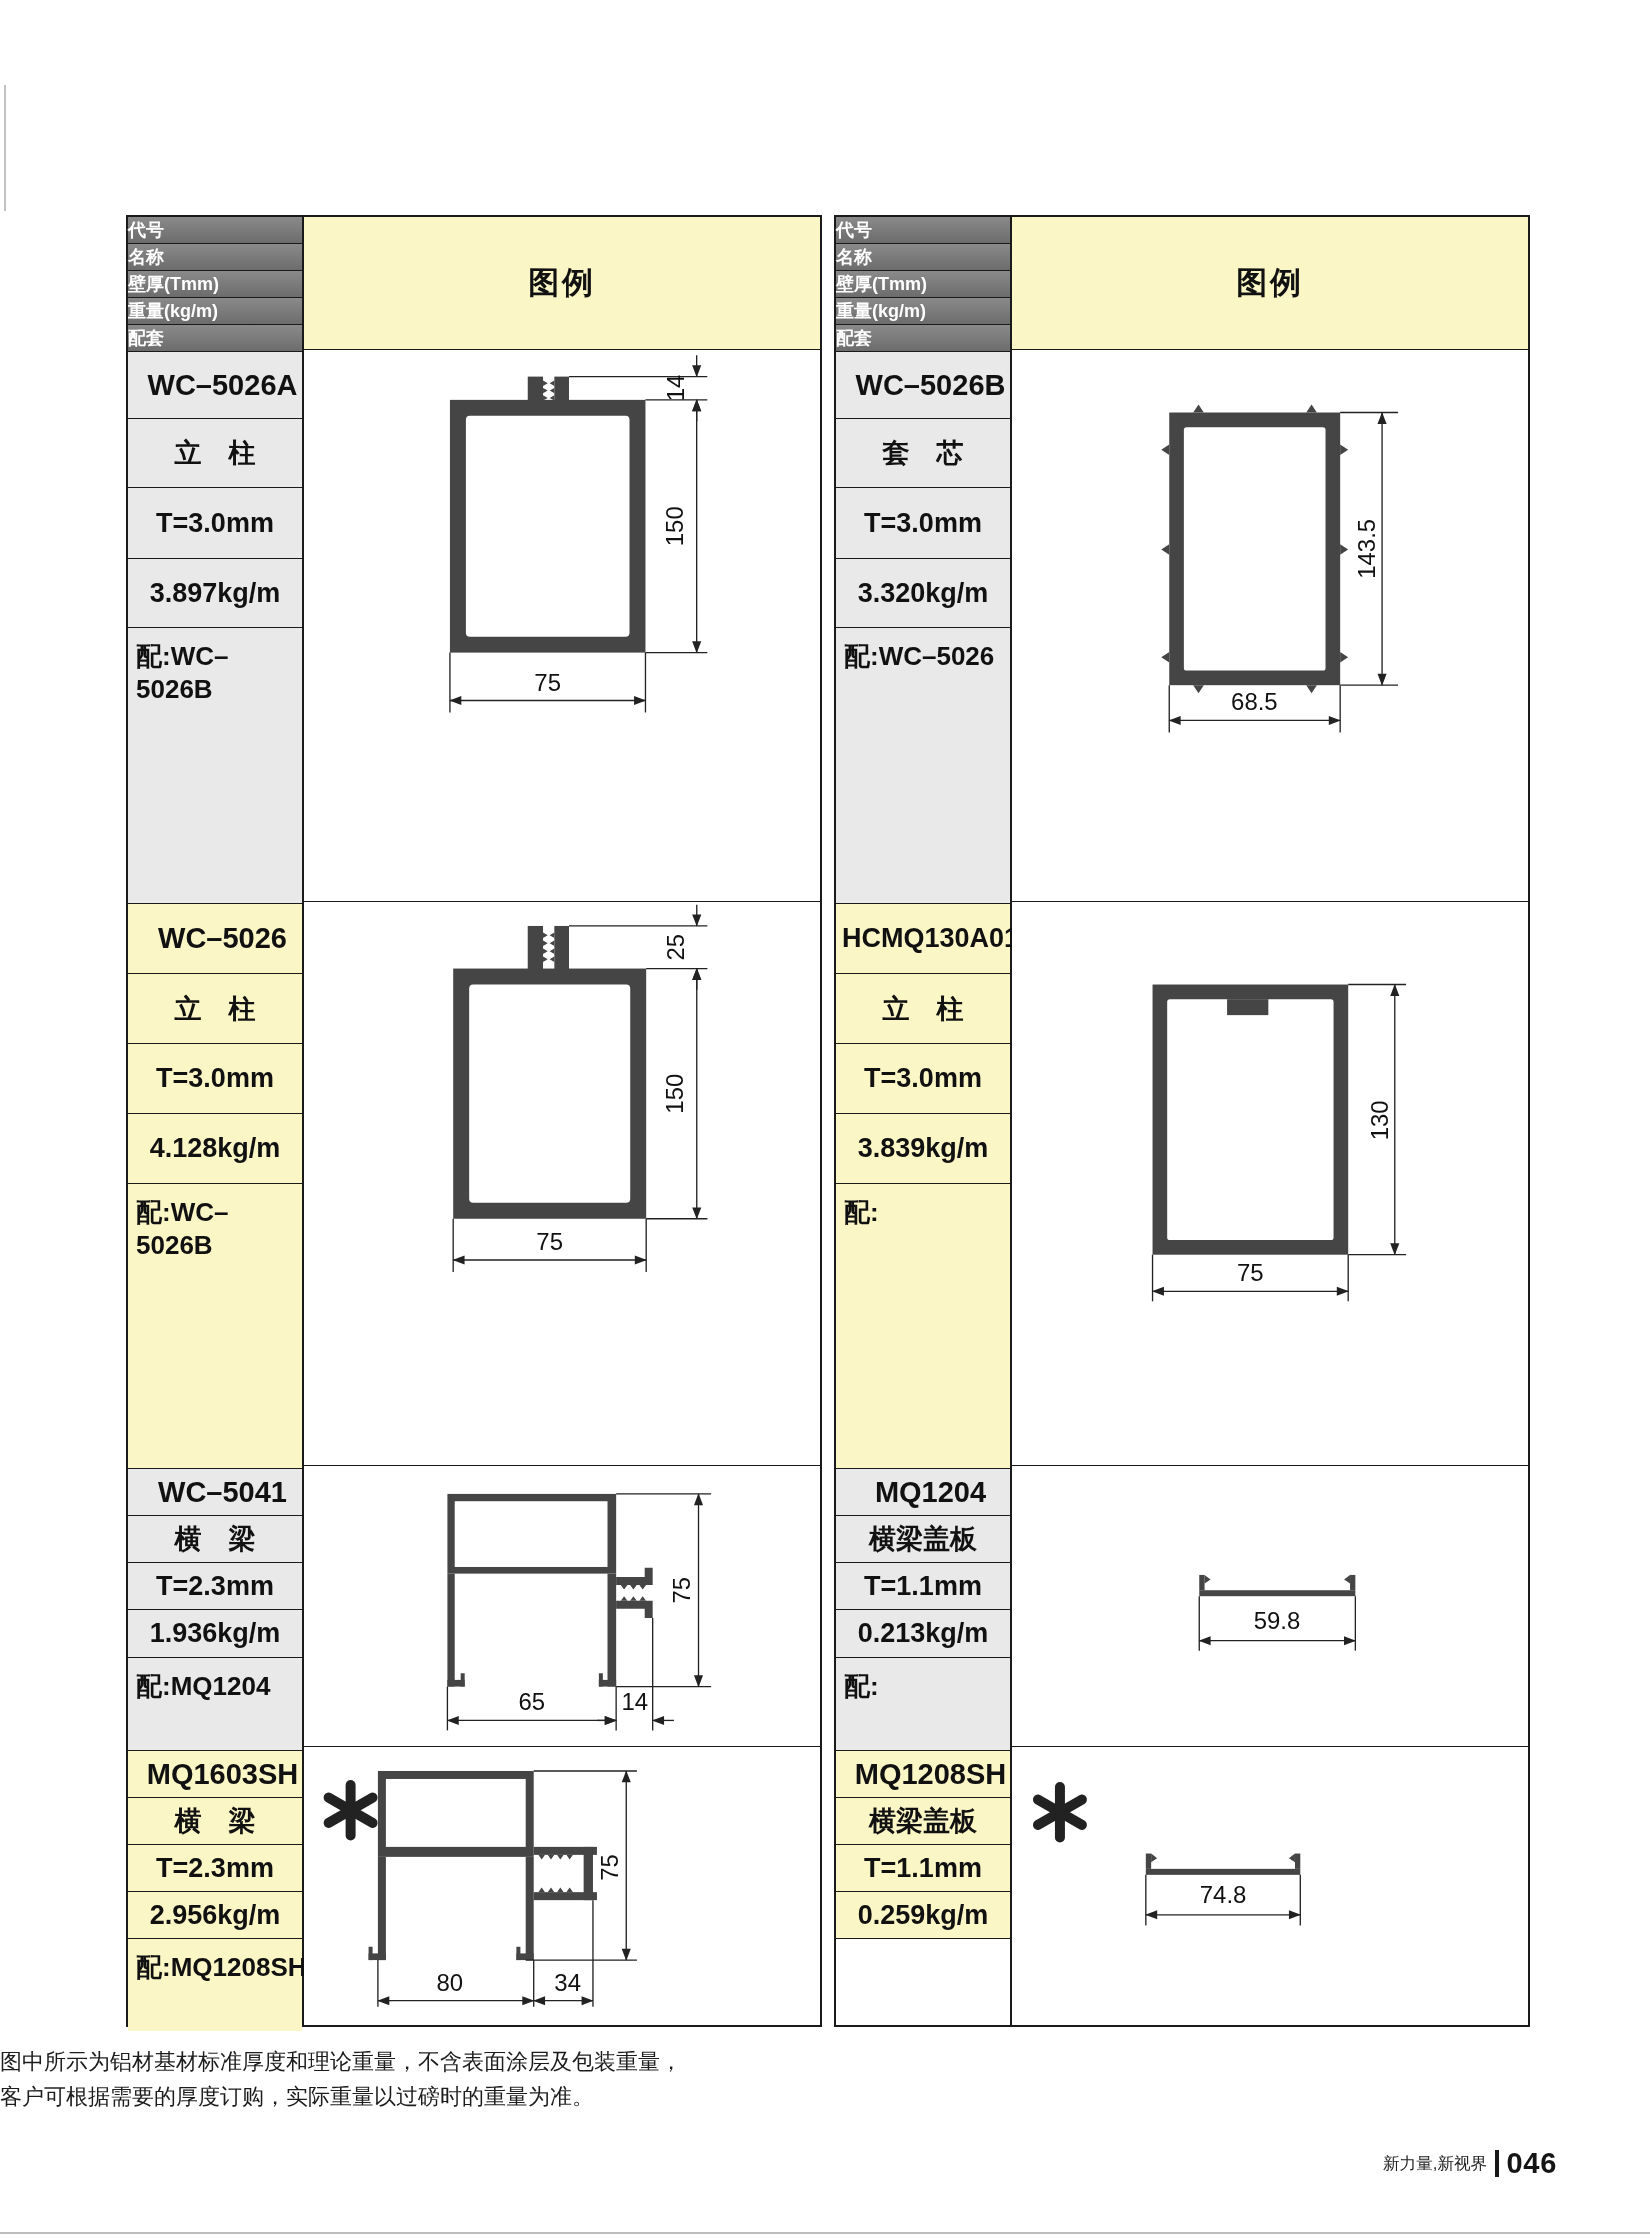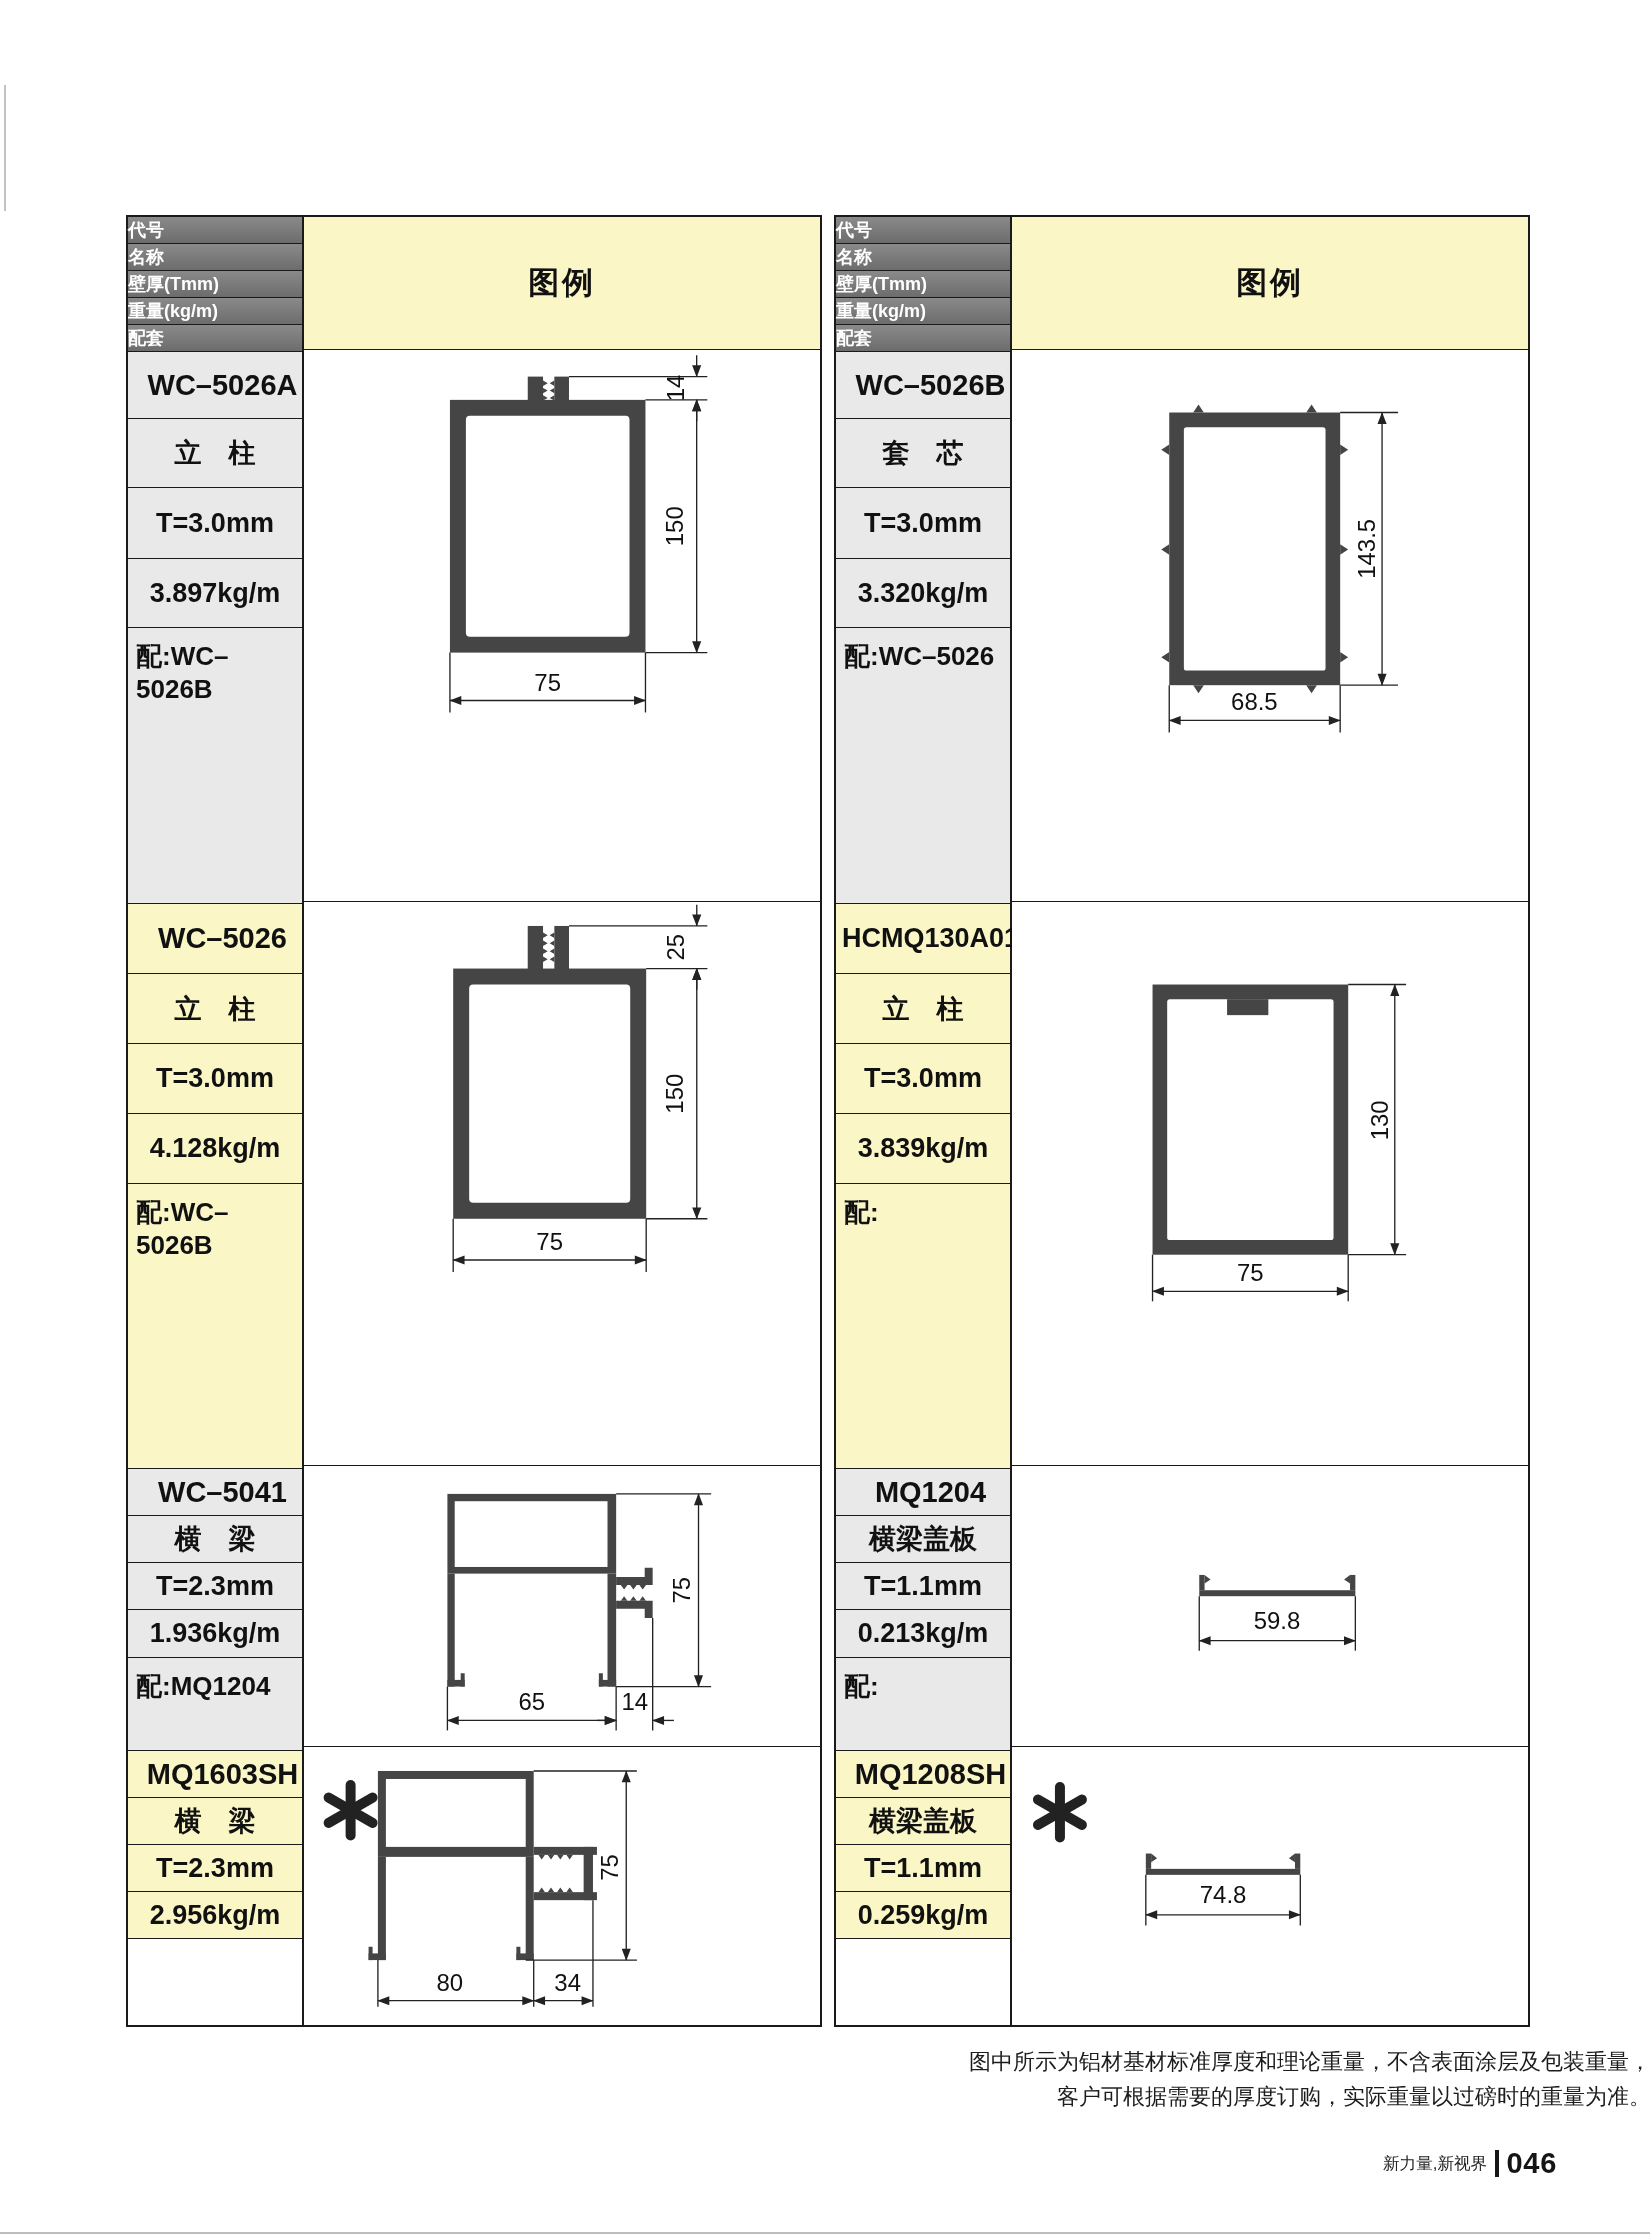--- a/index.html
+++ b/index.html
@@ -30,21 +30,21 @@
   .dcell.last{border-bottom:none;}
   .dcell.legend{height:133px;background:#faf6c6;display:flex;align-items:center;justify-content:center;
                 font-size:31px;font-weight:bold;letter-spacing:2.7px;}
   .dcell svg{position:absolute;left:0;top:0;}
 
   .prof{fill:#454545;stroke:none;}
   .dim{stroke:#222;stroke-width:2;fill:none;}
   .dtext{font-size:36px;fill:#111;}
   .ast{stroke:#222;stroke-width:15;stroke-linecap:round;}
 
-  .notes{position:absolute;left:0;top:2044px;width:1651px;text-align:right;
+  .notes{position:absolute;left:0;top:2044px;width:1651px;text-align:left;
          font-size:22px;line-height:35px;color:#1c1c1c;}
   .footer{position:absolute;top:2148px;right:94px;height:31px;display:flex;align-items:center;gap:8px;}
   .footer .slogan{font-size:16.6px;color:#222;}
   .footer .bar{width:3.3px;height:27px;background:#151515;}
   .footer .pageno{font-size:29px;font-weight:bold;color:#151515;letter-spacing:0.7px;}
 </style>
 </head>
 <body>
 
 <div class="page">
@@ -73,20 +73,21 @@
       <div class="lcell code" style="height:47px">WC–5041</div>
       <div class="lcell" style="height:47px">横　梁</div>
       <div class="lcell" style="height:47px">T=2.3mm</div>
       <div class="lcell" style="height:48px">1.936kg/m</div>
       <div class="lcell match" style="height:93px">配:MQ1204</div>
 
       <div class="lcell code ylw" style="height:47px">MQ1603SH</div>
       <div class="lcell ylw" style="height:47px">横　梁</div>
       <div class="lcell ylw" style="height:47px">T=2.3mm</div>
       <div class="lcell ylw" style="height:47px">2.956kg/m</div>
+      <div class="lcell match ylw last" style="height:92px">配:MQ1208SH</div>
     </div>
 
     <div class="draw-col">
       <div class="dcell legend">图例</div>
 
       <div class="dcell" style="height:552px">
         <svg width="516" height="550" viewBox="0 0 775 827">
           <defs>
               <marker id="a1" viewBox="0 0 10 10" refX="9.5" refY="5" markerWidth="13" markerHeight="9" orient="auto-start-reverse">
                 <path d="M0,1.2 L10,5 L0,8.8 z" fill="#222"></path>

